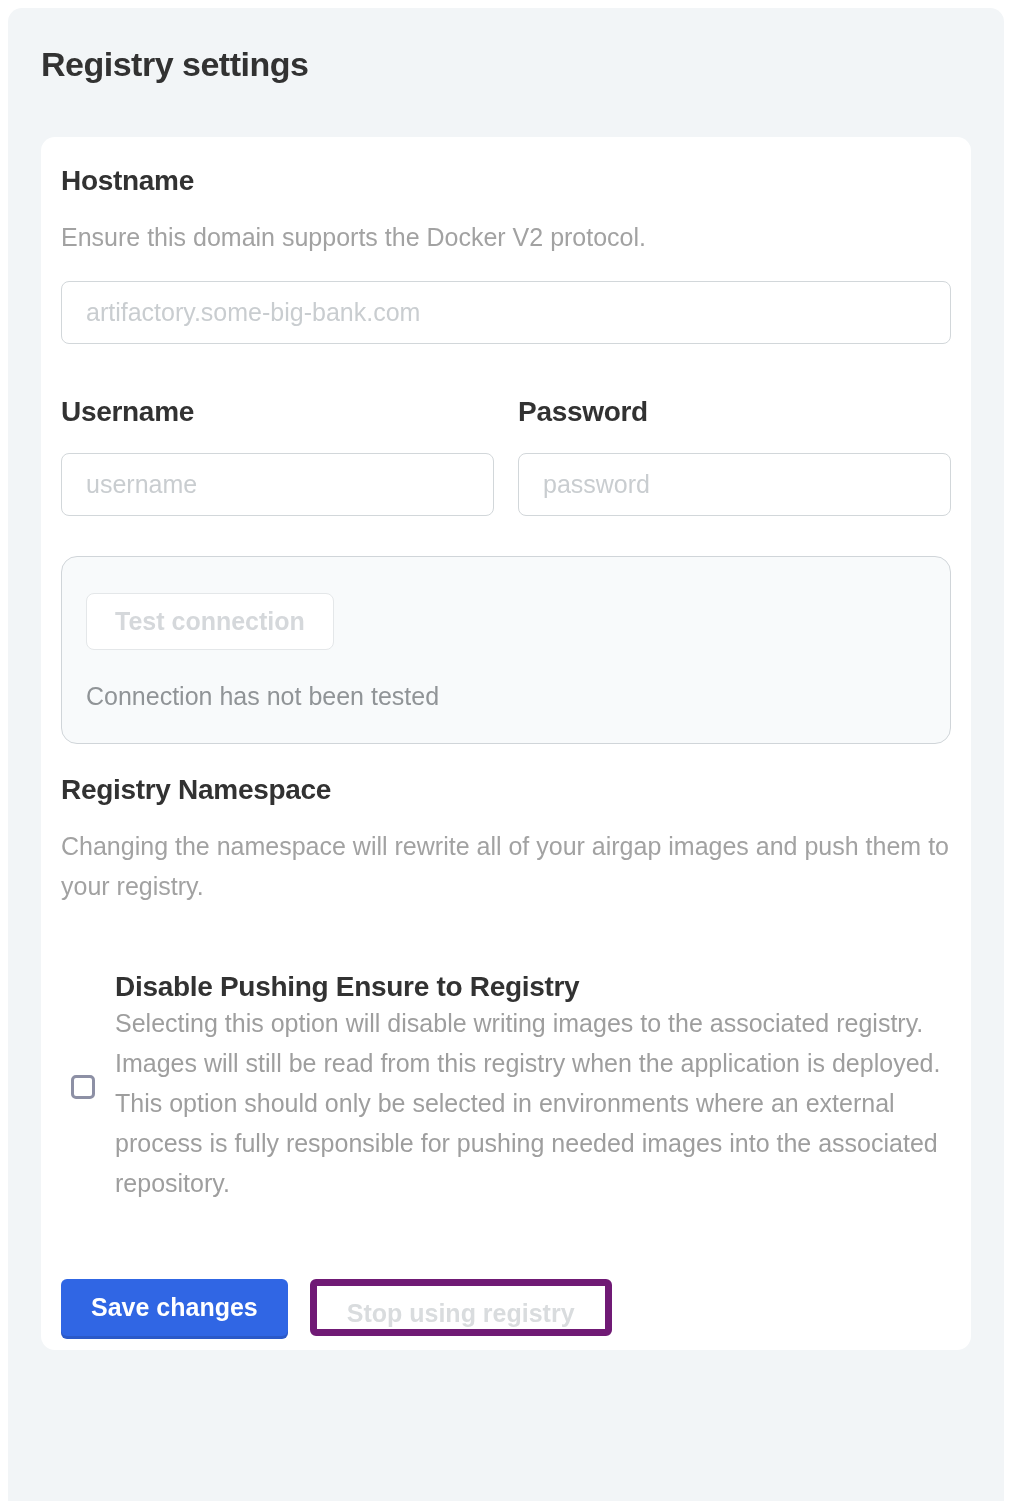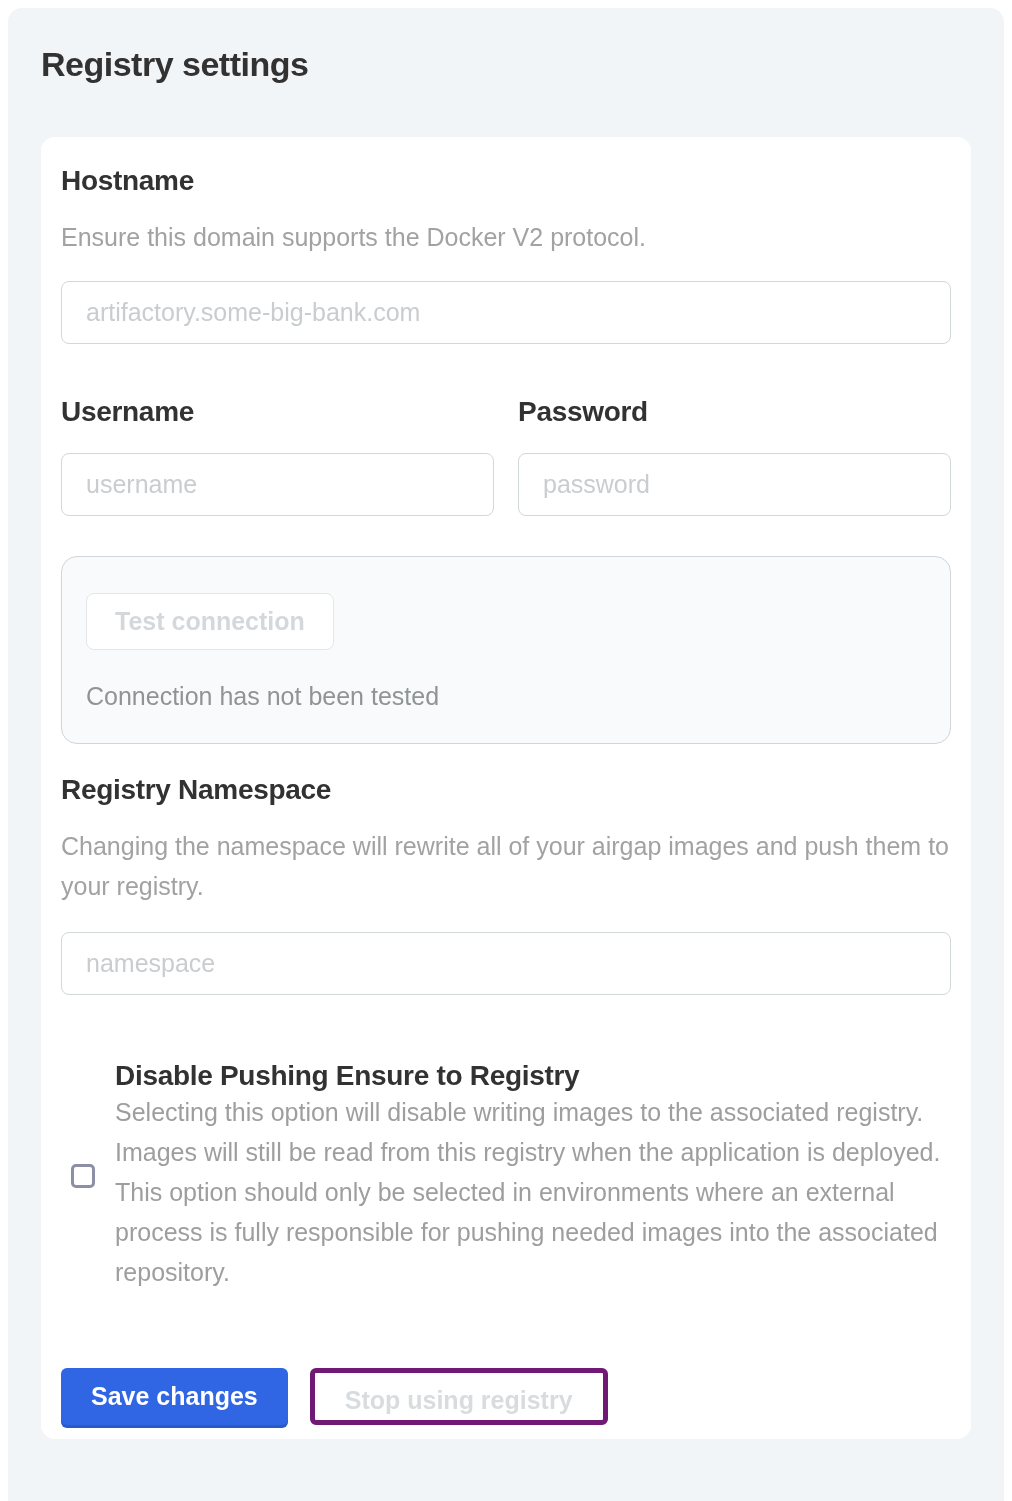--- a/index.html
+++ b/index.html
@@ -143,21 +143,21 @@
   }
   .btn-primary {
     background: #3066e4;
     color: #ffffff;
     border: none;
     box-shadow: 0 3px 0 #2b59c8;
   }
   .btn-disabled {
     background: #ffffff;
     color: #d9dcde;
-    border: 5px solid #701a75;
+    border: 7px solid #701a75;
     cursor: default;
   }
 </style>
 </head>
 <body>
 
 <div class="panel">
   <h1 class="page-title">Registry settings</h1>
 
   <div class="card">
@@ -180,21 +180,20 @@
     </div>
 
     <div class="test-box">
       <button class="test-button" disabled="">Test connection</button>
       <div class="test-status">Connection has not been tested</div>
     </div>
 
     <div class="namespace-section">
       <div class="field-label">Registry Namespace</div>
       <div class="help-text">Changing the namespace will rewrite all of your airgap images and push them to your registry.</div>
-      <input class="text-input" type="text" placeholder="namespace" style="">
     </div>
 
     <div class="checkbox-section">
       <span class="checkbox" role="checkbox" aria-checked="false"></span>
       <div class="checkbox-text">
         <div class="checkbox-title">Disable Pushing Ensure to Registry</div>
         <div class="checkbox-desc">Selecting this option will disable writing images to the associated registry. Images will still be read from this registry when the application is deployed. This option should only be selected in environments where an external process is fully responsible for pushing needed images into the associated repository.</div>
       </div>
     </div>
 

